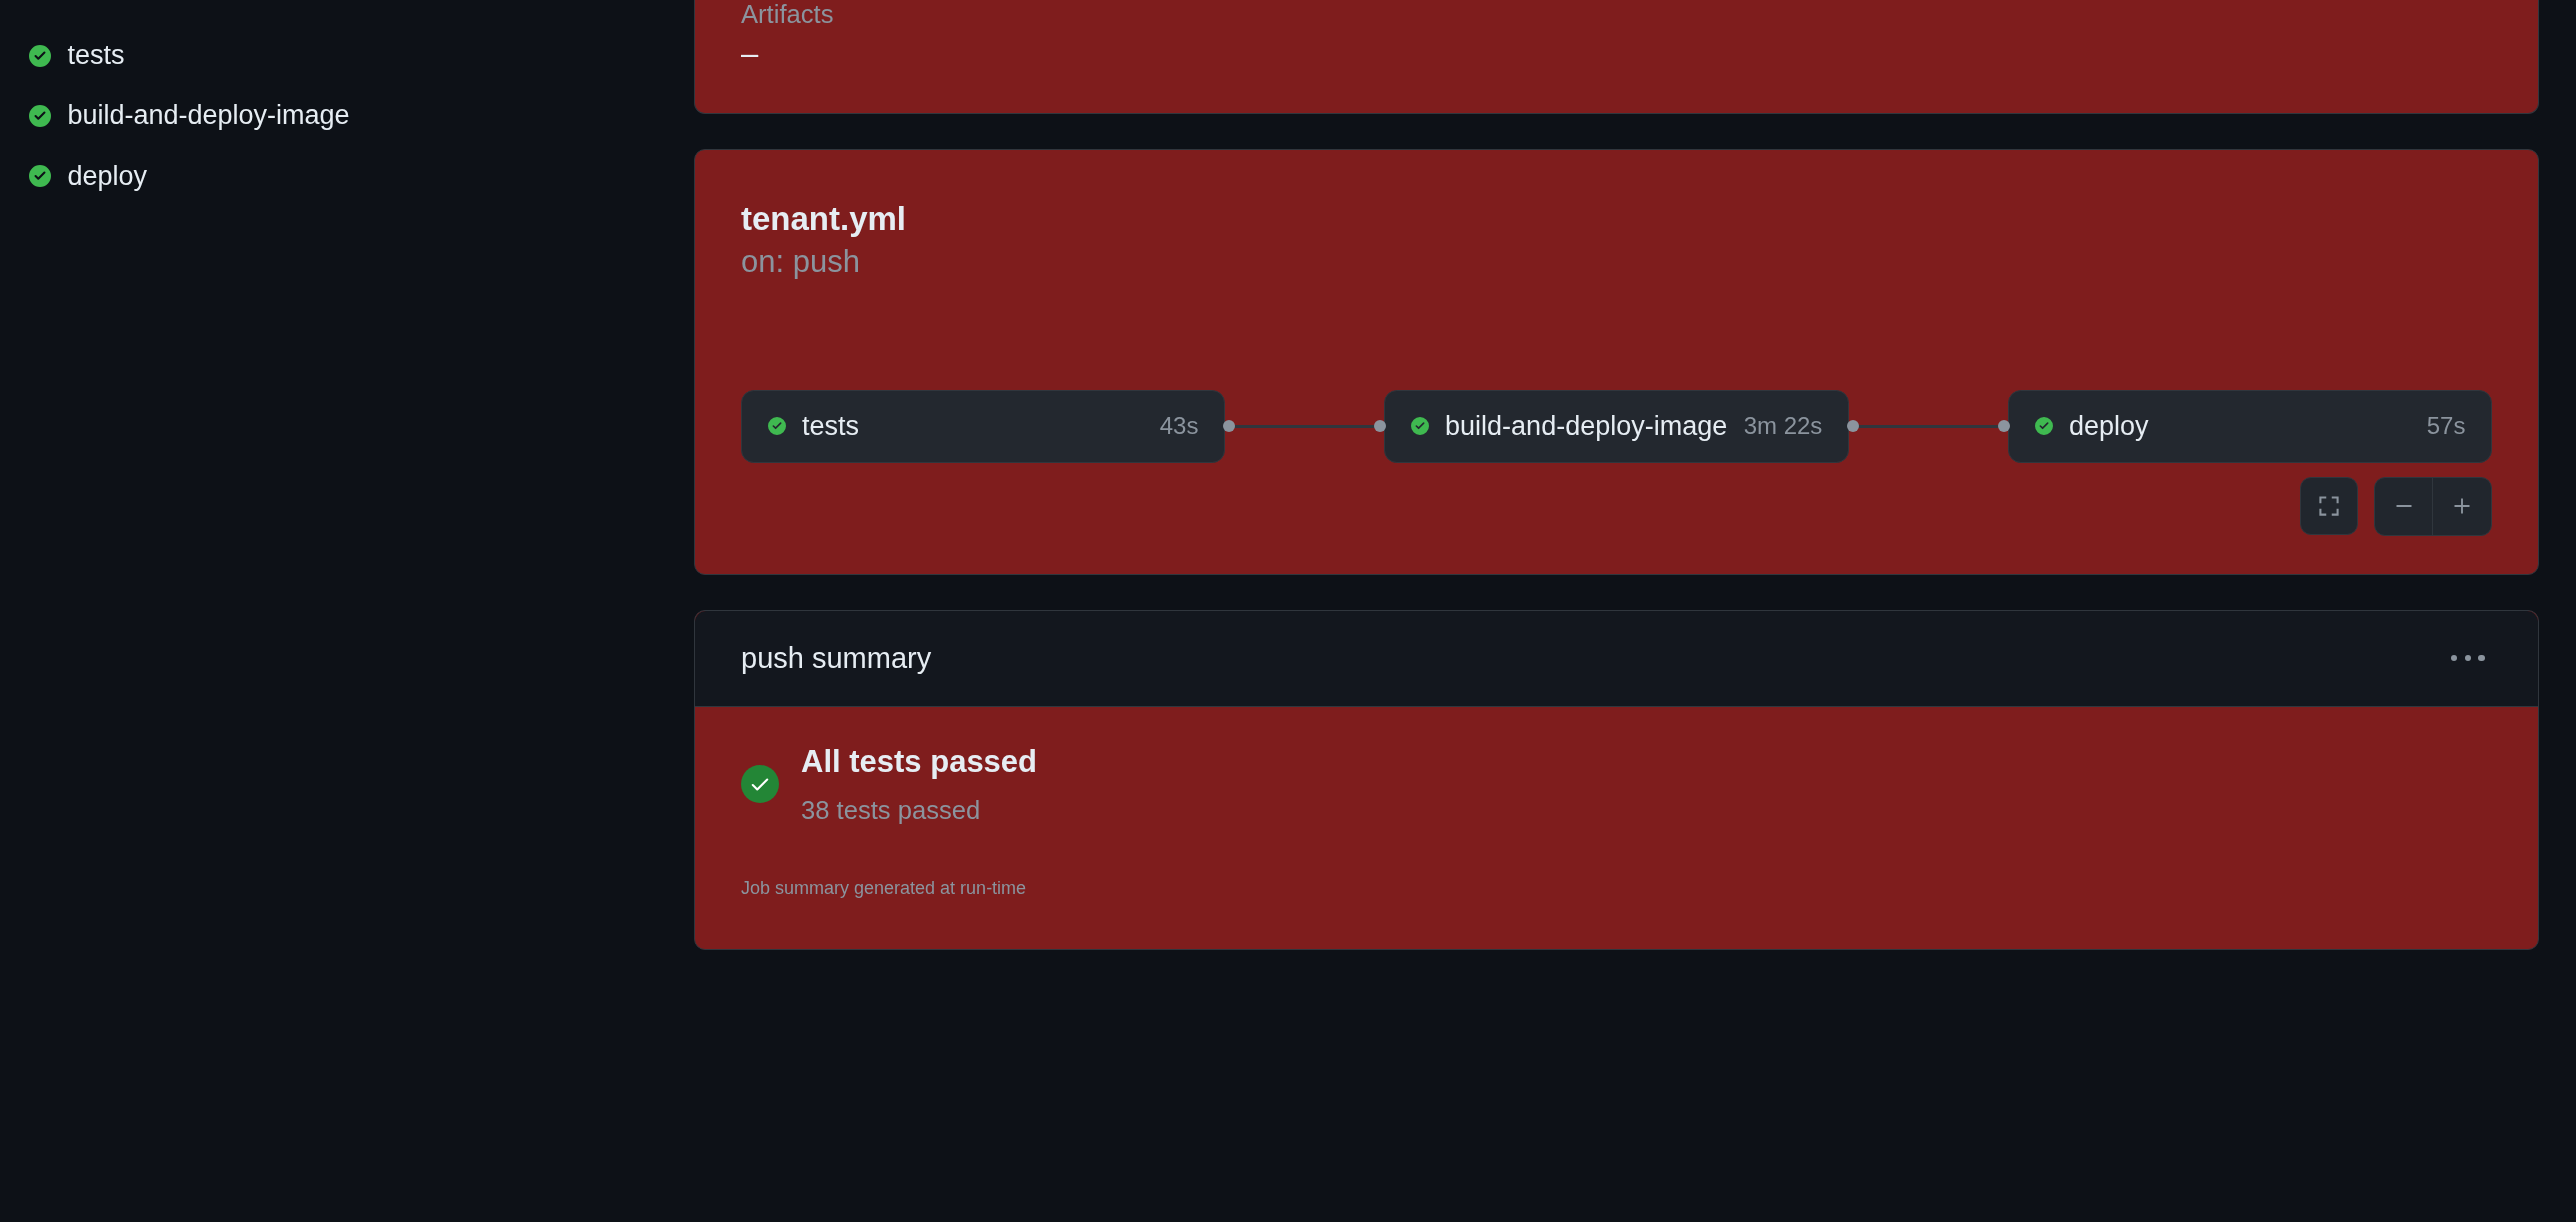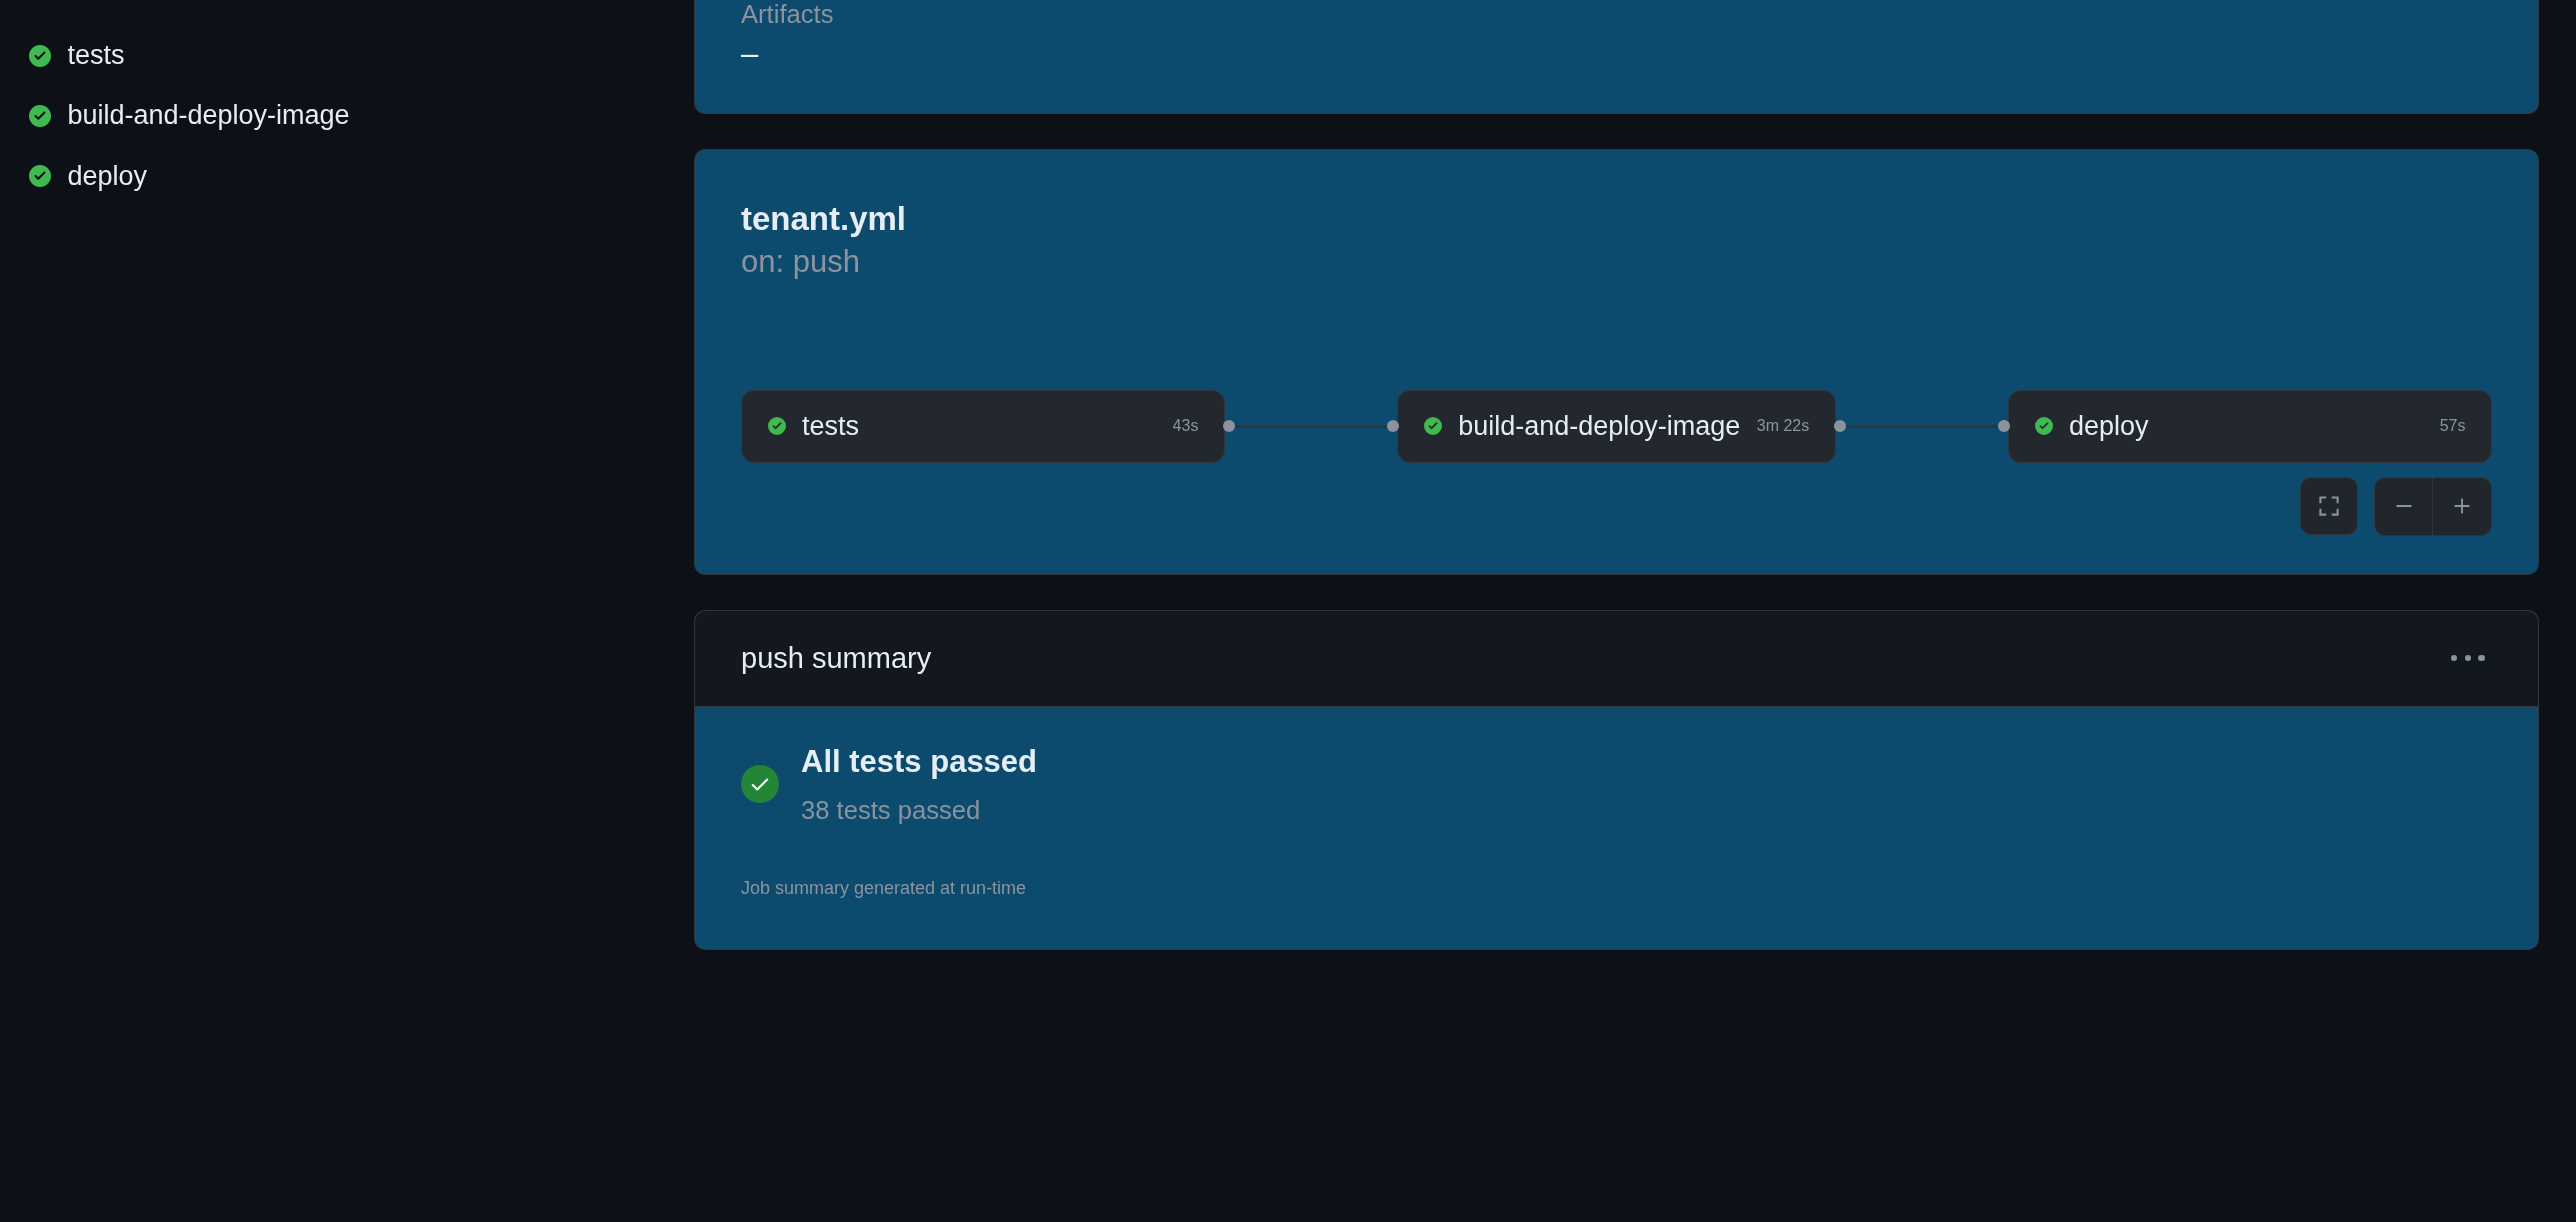--- a/index.html
+++ b/index.html
@@ -33,21 +33,21 @@
     color: #e6edf3;
   }
   .main {
     flex: 1;
     padding-right: 37px;
     padding-top: 0;
   }
   .panel {
     border: 0.9px solid #30363d;
     border-radius: 11px;
-    background: #0c4a6e;
+    background: #7f1d1d;
     margin-bottom: 35px;
   }
   .artifacts-panel {
     padding: 0 46px 41px 46px;
   }
   .artifacts-label {
     font-size: 25.6px;
     color: #8b949e;
     margin-bottom: 7.3px;
   }
@@ -86,21 +86,21 @@
     padding: 20px 25.6px;
     gap: 16.4px;
     cursor: pointer;
   }
   .job-node-name {
     font-size: 27px;
     color: #e6edf3;
     font-weight: 500;
   }
   .job-node-duration {
-    font-size: 16px;
+    font-size: 24px;
     color: #8b949e;
   }
   .connector {
     flex: 1;
     height: 2.7px;
     background: #30363d;
     position: relative;
     min-width: 55px;
   }
   .connector::before,

